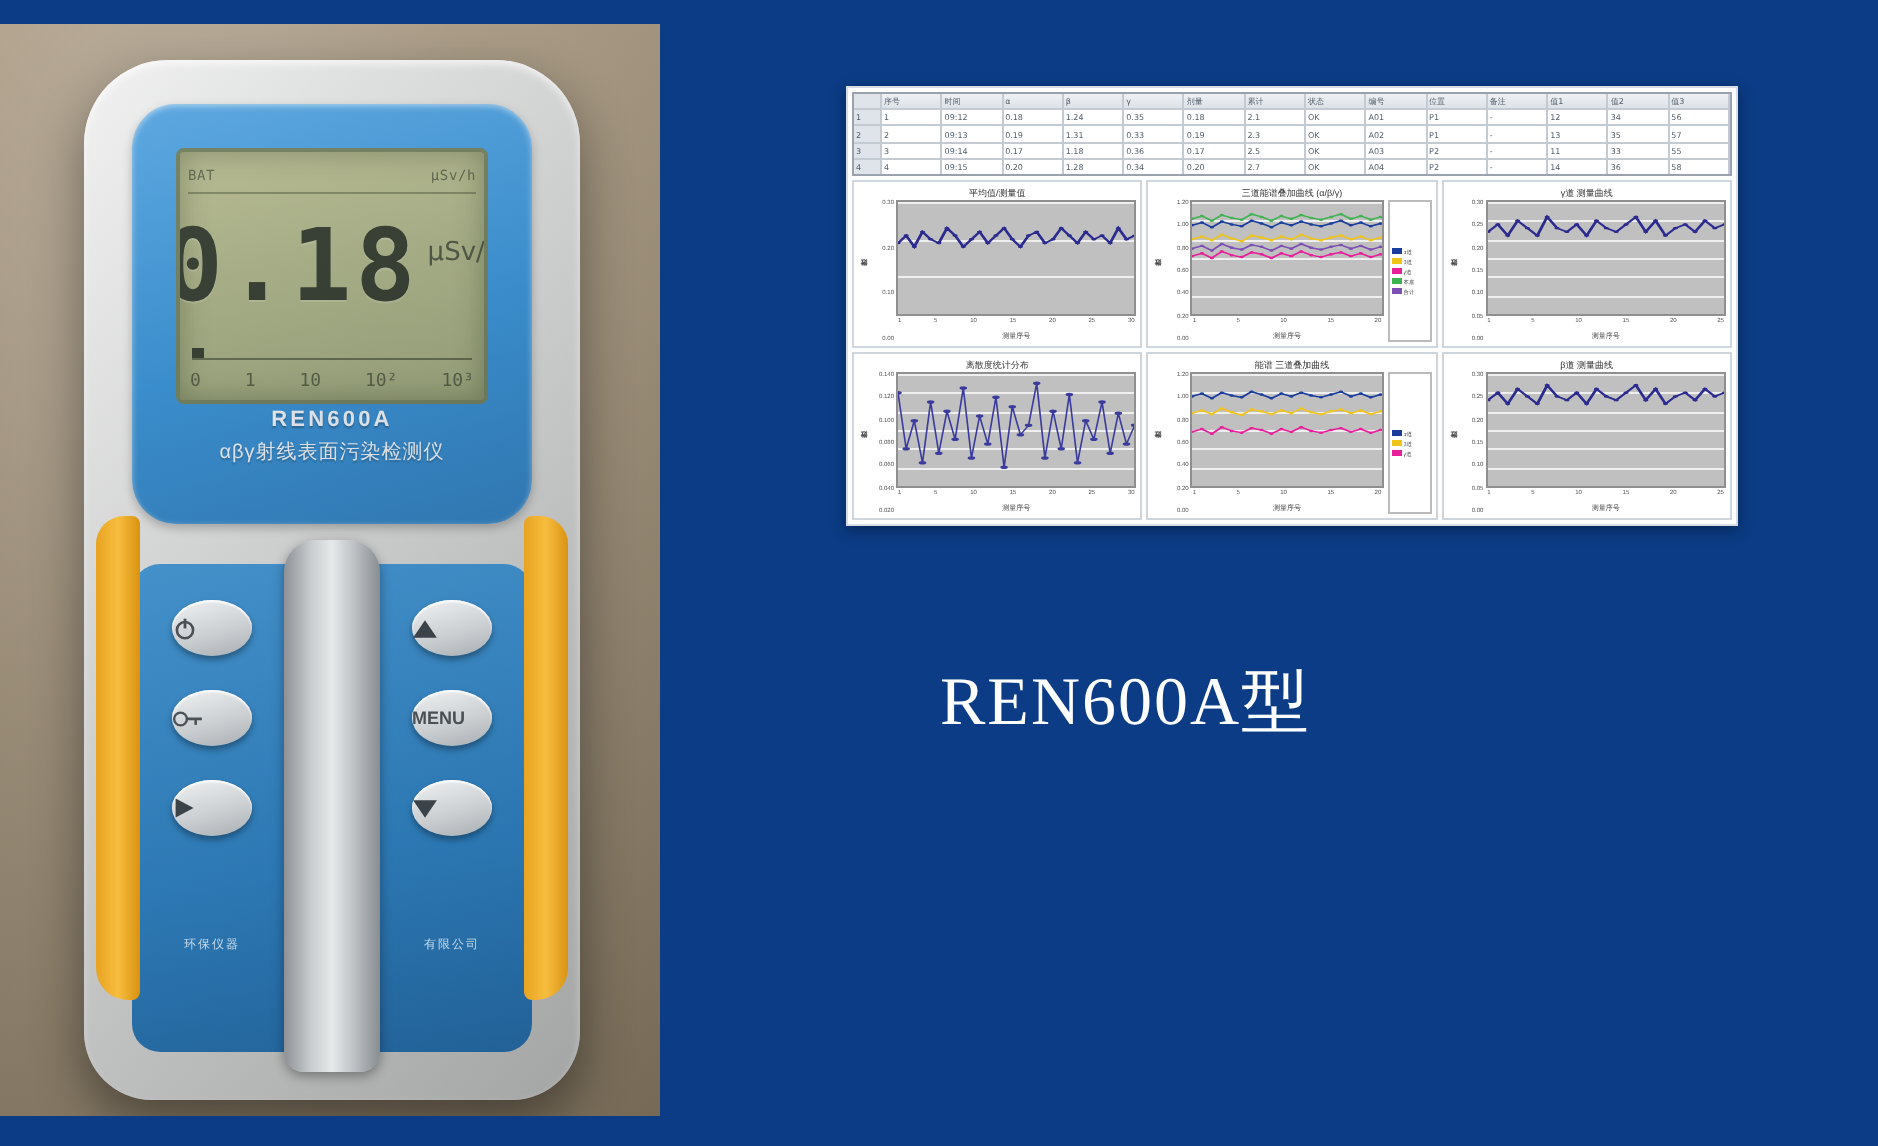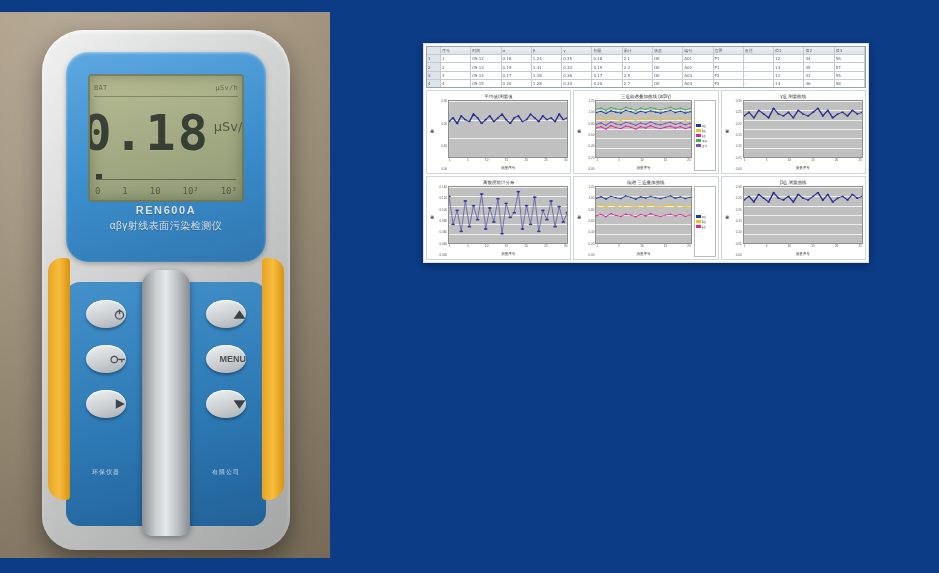--- a/index.html
+++ b/index.html
@@ -110,21 +110,21 @@
     top:240px;width:48px;bottom:14px;
     background:linear-gradient(90deg,#8d9196 0%,#c8ccce 28%,#e6e9ea 50%,#bfc3c6 72%,#888d92 100%);
     border-radius:16px 16px 10px 10px;z-index:3;
     box-shadow:0 2px 6px rgba(0,0,0,.35);
   }
   .keypad{position:absolute;left:0;right:0;top:16px;height:130px;z-index:4;}
   .key{
     position:absolute;width:40px;height:28px;border-radius:50%;
     background:linear-gradient(165deg,#f0f2f3,#c9cdd0 60%,#a9aeb2);
     box-shadow:0 2px 3px rgba(0,0,0,.35),inset 0 1px 1px rgba(255,255,255,.9);
-    display:flex;align-items:center;justify-content:flex-end;
+    display:flex;align-items:center;justify-content:flex-start;
     color:#4a5156;font-size:9px;font-weight:bold;
   }
   .key.c1{left:20px;} .key.c2{right:20px;}
   .key.r1{top:2px;} .key.r2{top:47px;} .key.r3{top:92px;}
   .key svg{display:block;}
   .foot-txt{
     position:absolute;left:0;right:0;top:186px;z-index:4;
     display:flex;justify-content:space-between;padding:0 26px;
     box-sizing:border-box;color:#dfeaf5;font-size:6px;letter-spacing:1px;opacity:.85;
   }
@@ -907,14 +907,15 @@
                 <span>20</span>
                 <span>25</span>
               </div>
               <div class="ch-xlab">测量序号</div>
             </div>
           </div>
         </div>
       </div>
   </div>
 
+  <div class="title-1">REN600A型</div>
 
 </div>
 
 </body></html>

